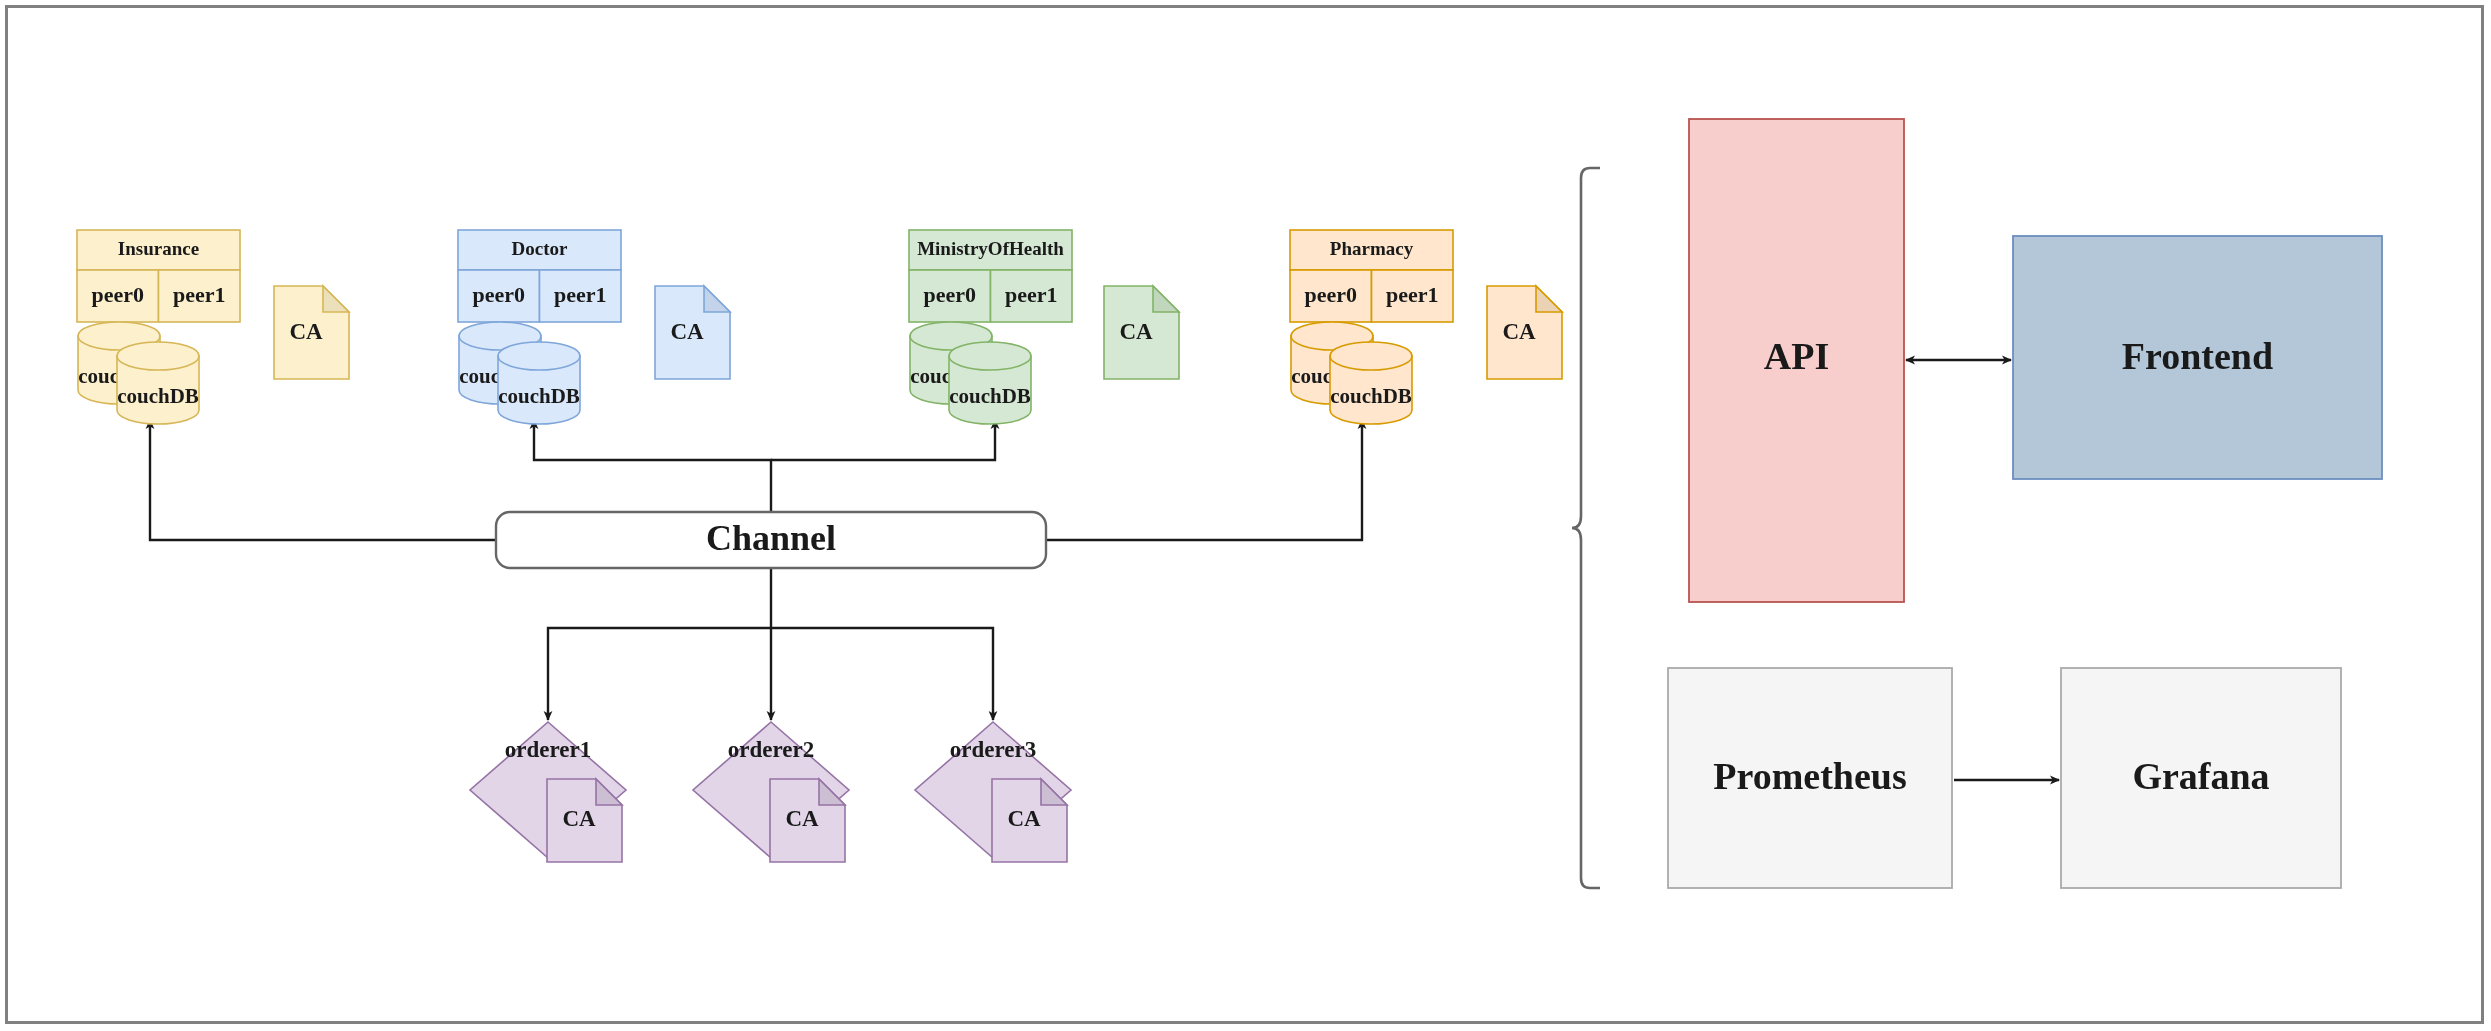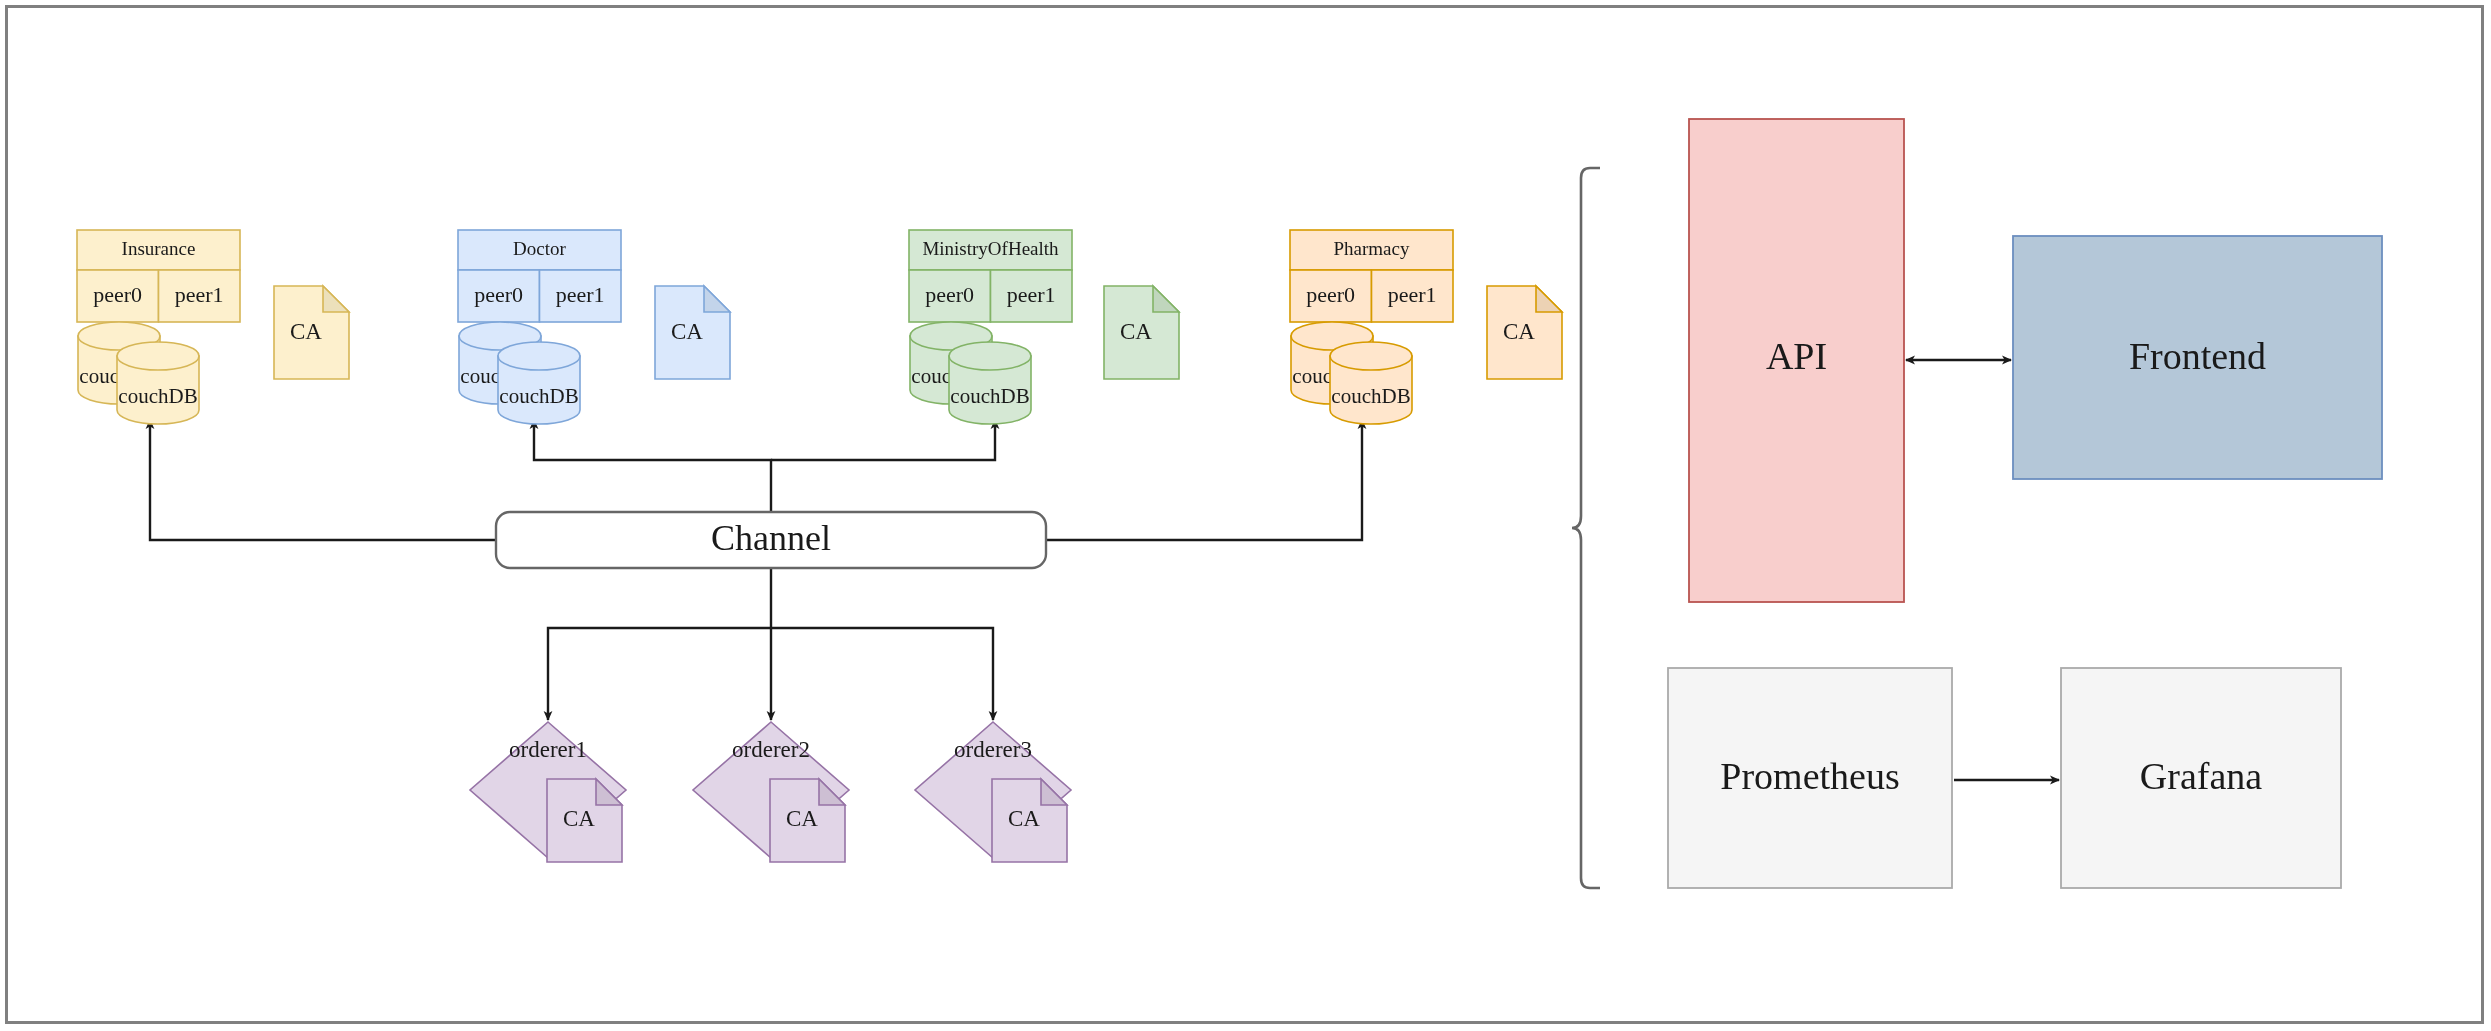--- a/index.html
+++ b/index.html
@@ -7,20 +7,21 @@
     padding: 0;
     background: #ffffff;
   }
   #canvas {
     position: relative;
     width: 2491px;
     height: 1031px;
     background: #ffffff;
     font-family: "Liberation Serif", "DejaVu Serif", serif;
     overflow: hidden;
+    font-weight: bold;
   }
   #frame {
     position: absolute;
     left: 5px; top: 5px;
     width: 2479px; height: 1019px;
     border: 3px solid #808080;
     box-sizing: border-box;
   }
   svg#diagram {
     position: absolute;

